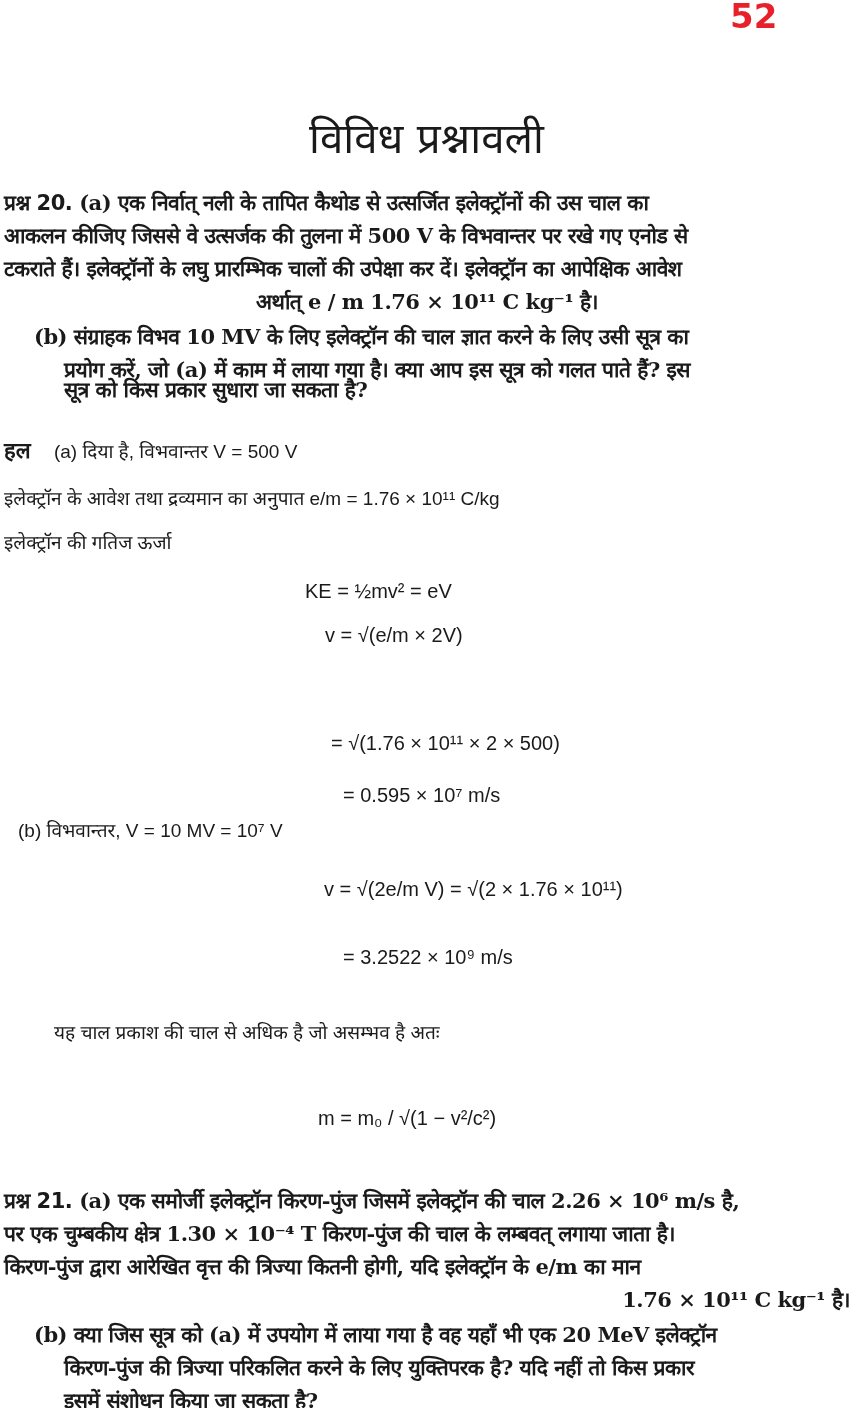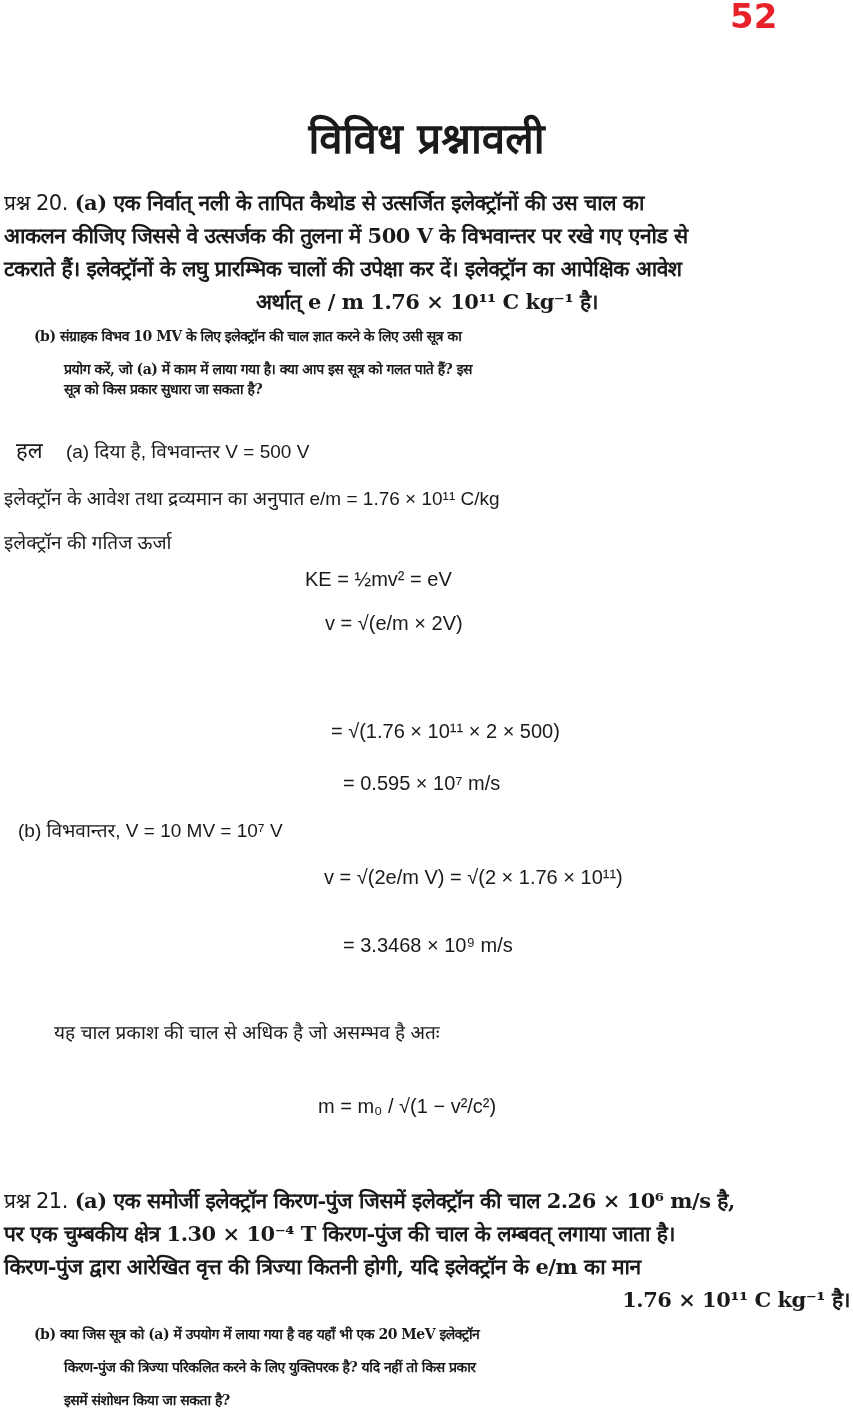--- a/index.html
+++ b/index.html
@@ -1,28 +1,28 @@
 <!DOCTYPE html>
 <html><head>
 <meta charset="utf-8">
 <style>
   html, body { margin:0; padding:0; background:#ffffff; }
   body { width:853px; height:1408px; position:relative; overflow:hidden; color:#1a1a1a;
          font-family:"DejaVu Sans", sans-serif; }
   .page-num { position:absolute; left:730px; top:-4px; font-size:34px; font-weight:bold; color:#e8202a;
               font-family:"DejaVu Sans", sans-serif; }
-  .title { position:absolute; left:0; width:853px; top:108px; text-align:center; font-size:42px; font-weight:bold; }
+  .title { position:absolute; left:0; width:853px; top:108px; text-align:center; font-size:42px; font-weight:normal; }
   .qline { position:absolute; left:4px; width:846px; font-size:21px; line-height:33px; font-weight:bold;
            text-align:justify; font-family:"DejaVu Serif", serif; letter-spacing:-0.5px; }
-  .qline .num { font-weight:normal; font-family:"DejaVu Sans", sans-serif;margin-top:9px; }
-  .sub { position:absolute; left:34px; width:814px; font-size:14px; line-height:33px; font-weight:bold;
+  .qline .num { font-weight:bold; font-family:"DejaVu Sans", sans-serif;margin-top:9px; }
+  .sub { position:absolute; left:34px; width:814px; font-size:21px; line-height:33px; font-weight:bold;
          font-family:"DejaVu Serif", serif; letter-spacing:-0.5px; }
   .sol { position:absolute; left:4px; font-size:19px; line-height:26px; font-family:"Liberation Sans", sans-serif; }
-  .sol .hal { font-weight:normal; font-size:22px; margin-right:18px;margin-left:12px; }
-  .eq { position:absolute; font-size:20px; font-family:"Liberation Sans", sans-serif; }
+  .sol .hal { font-weight:bold; font-size:22px; margin-right:18px; }
+  .eq { position:absolute; font-size:20px; font-family:"Liberation Sans", sans-serif;margin-top:12px; }
 </style>
 </head>
 <body>
 
 <div class="page-num">52</div>
 <div class="title">विविध प्रश्नावली</div>
 
 <div>
   <div class="qline" style="top:186px">
     <span class="num">प्रश्न 20.</span>
@@ -44,21 +44,21 @@
   <div class="sol" style="top:486px">इलेक्ट्रॉन के आवेश तथा द्रव्यमान का अनुपात e/m = 1.76 × 10¹¹ C/kg</div>
   <div class="sol" style="top:530px">इलेक्ट्रॉन की गतिज ऊर्जा</div>
 
   <div class="eq" style="left:305px;top:568px">KE = ½mv² = eV</div>
   <div class="eq" style="left:325px;top:612px">v = √(e/m × 2V)</div>
   <div class="eq" style="left:331px;top:720px">= √(1.76 × 10¹¹ × 2 × 500)</div>
   <div class="eq" style="left:343px;top:772px">= 0.595 × 10⁷ m/s</div>
 
   <div class="sol" style="left:18px;top:818px">(b) विभवान्तर, V = 10 MV = 10⁷ V</div>
   <div class="eq" style="left:324px;top:866px">v = √(2e/m V) = √(2 × 1.76 × 10¹¹)</div>
-  <div class="eq" style="left:343px;top:934px">= 3.3468 × 10⁹ m/s</div>
+  <div class="eq" style="left:343px;top:934px">= 3.2522 × 10⁹ m/s</div>
 
   <div class="sol" style="left:54px;top:1020px">यह चाल प्रकाश की चाल से अधिक है जो असम्भव है अतः</div>
   <div class="eq" style="left:318px;top:1095px">m = m₀ / √(1 − v²/c²)</div>
 </div>
 
 <div>
   <div class="qline" style="top:1184px">
     <span class="num">प्रश्न 21.</span>
     <span>(a) एक समोर्जी इलेक्ट्रॉन किरण-पुंज जिसमें इलेक्ट्रॉन की चाल 2.26 × 10⁶ m/s है,</span>
   </div>

